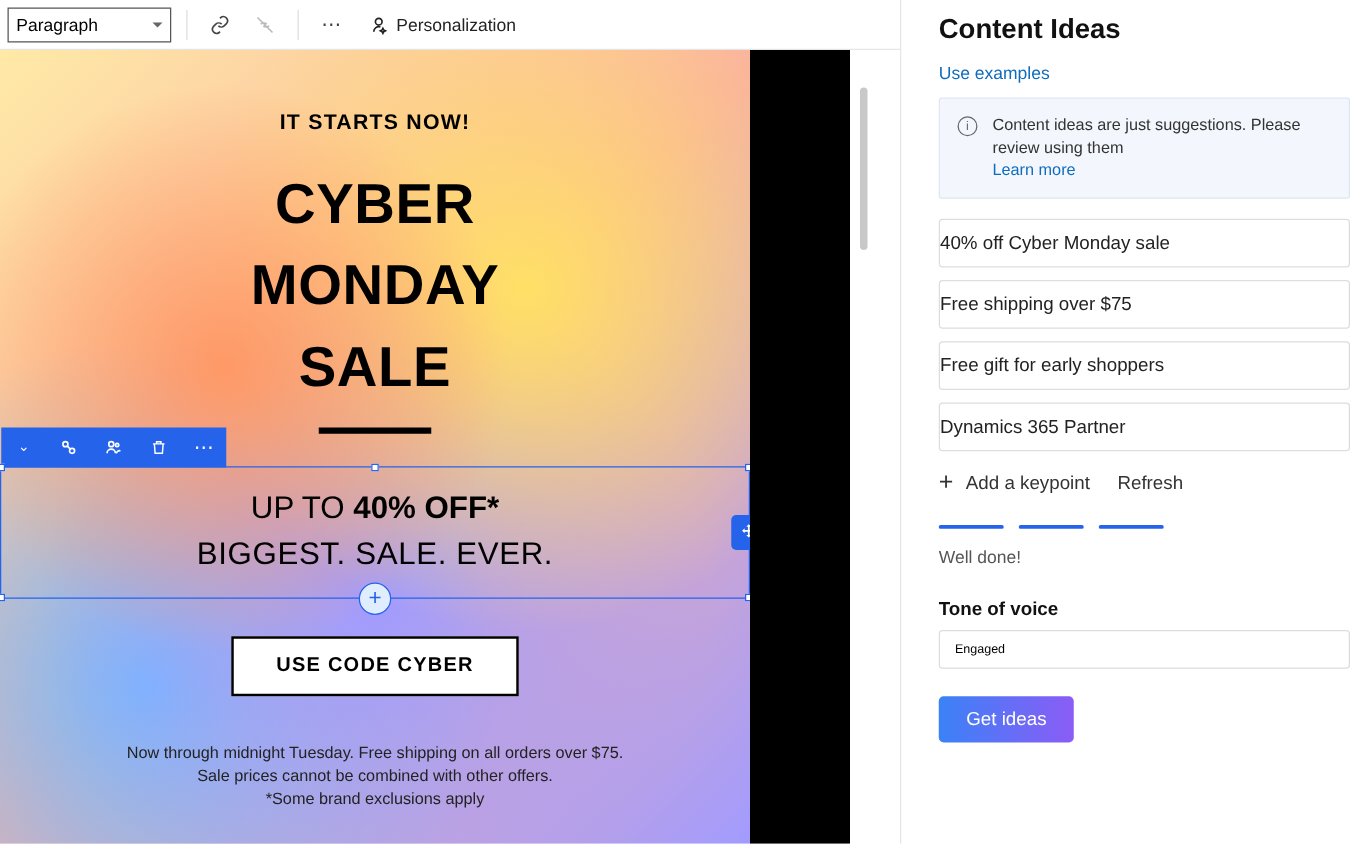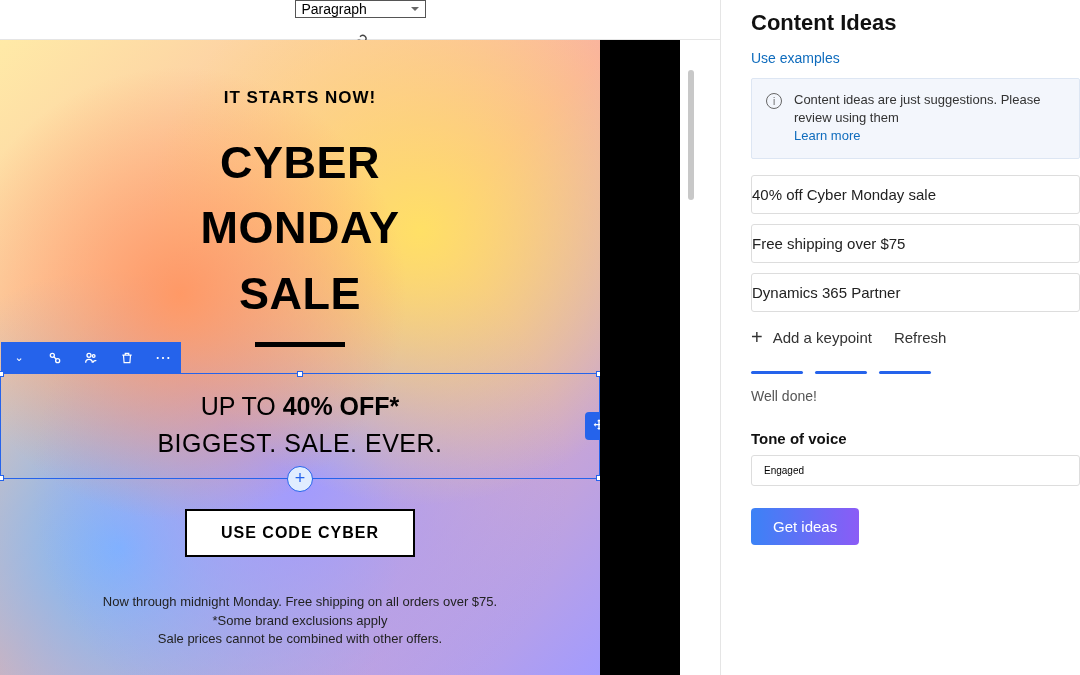--- a/index.html
+++ b/index.html
@@ -1,18 +1,18 @@
 <!DOCTYPE html>
 <html><head>
 <meta charset="utf-8">
 <style>
 * { box-sizing: border-box; margin: 0; padding: 0; }
 body { font-family: "Segoe UI", -apple-system, sans-serif; width: 1080px; height: 675px; overflow: hidden; background: #fff; display: flex; }
 .editor-pane { width: 720px; height: 675px; position: relative; background: #fff; }
-.toolbar { height: 40px; display: flex; align-items: center; border-bottom: 1px solid #e5e5e5; padding: 0 6px; gap: 8px; flex-direction: column; }
+.toolbar { height: 40px; display: flex; align-items: center; border-bottom: 1px solid #e5e5e5; padding: 0 6px; gap: 8px; }
 .style-select { border: 1px solid #555; background: #fff; height: 28px; width: 131px; display: flex; align-items: center; justify-content: space-between; padding: 0 6px; font-size: 14px; cursor: pointer; }
 .chev-down { width: 0; height: 0; border-left: 4px solid transparent; border-right: 4px solid transparent; border-top: 4px solid #666; }
 .toolbar-sep { width: 1px; height: 24px; background: #ddd; margin: 0 4px; }
 .toolbar-icon { width: 28px; height: 28px; display: flex; align-items: center; justify-content: center; color: #444; cursor: pointer; border-radius: 2px; }
 .toolbar-icon.disabled { color: #bbb; cursor: default; }
 .toolbar-text-btn { display: flex; align-items: center; gap: 6px; padding: 0 8px; height: 28px; cursor: pointer; font-size: 14px; color: #222; }
 .canvas-wrap { position: relative; height: 635px; display: flex; }
 .email-canvas { width: 600px; height: 635px; position: relative; overflow: hidden; background: radial-gradient(circle at 30% 40%, #ff9966 0%, transparent 40%), radial-gradient(circle at 70% 30%, #ffe066 0%, transparent 45%), radial-gradient(circle at 50% 70%, #a29bfe 0%, transparent 50%), radial-gradient(circle at 20% 80%, #74b9ff 0%, transparent 40%), linear-gradient(135deg, #ffeaa7 0%, #fab1a0 50%, #a29bfe 100%); }
 .black-strip { width: 80px; height: 635px; background: #000; }
 .scrollbar-area { width: 40px; height: 635px; background: #fff; position: relative; }
@@ -136,23 +136,23 @@
           <svg width="16" height="16" viewBox="0 0 24 24">
               <path fill="#fff" d="M12 2l3 3h-2v4h4V7l3 3-3 3v-2h-4v4h2l-3 3-3-3h2v-4H7v2l-3-3 3-3v2h4V5H9z"></path>
             </svg>
         </div>
         <div class="plus-handle">+</div>
       </div>
 
       <div class="cta-button">USE CODE CYBER</div>
 
       <div class="fine-print">
-        <div>Now through midnight Monday. Free shipping on all orders over $75.</div>
+        <div>Now through midnight Tuesday. Free shipping on all orders over $75.</div>
+        <div>Sale prices cannot be combined with other offers.</div>
         <div>*Some brand exclusions apply</div>
-        <div>Sale prices cannot be combined with other offers.</div>
       </div>
     </div>
     <div class="black-strip"></div>
     <div class="scrollbar-area">
       <div class="scrollbar-track"></div>
     </div>
   </div>
 </div>
 
 <div class="side-panel">
@@ -163,20 +163,21 @@
     <div class="info-icon">i</div>
     <div class="info-text">
       <span>Content ideas are just suggestions. Please review using them</span><br>
       <span class="learn-more">Learn more</span>
     </div>
   </div>
 
   <div class="keypoints">
     <div class="keypoint">40% off Cyber Monday sale</div>
     <div class="keypoint">Free shipping over $75</div>
+    <div class="keypoint">Free gift for early shoppers</div>
     <div class="keypoint">Dynamics 365 Partner</div>
   </div>
 
   <div class="kp-actions">
     <div class="add-kp">
       <span class="plus-sign">+</span>
       <span>Add a keypoint</span>
     </div>
     <div class="refresh-link">Refresh</div>
   </div>

